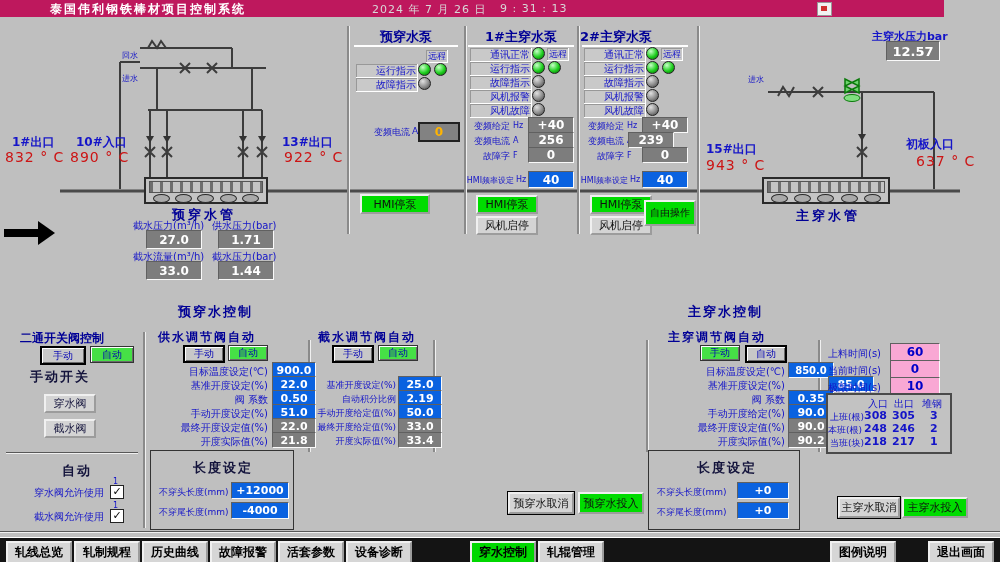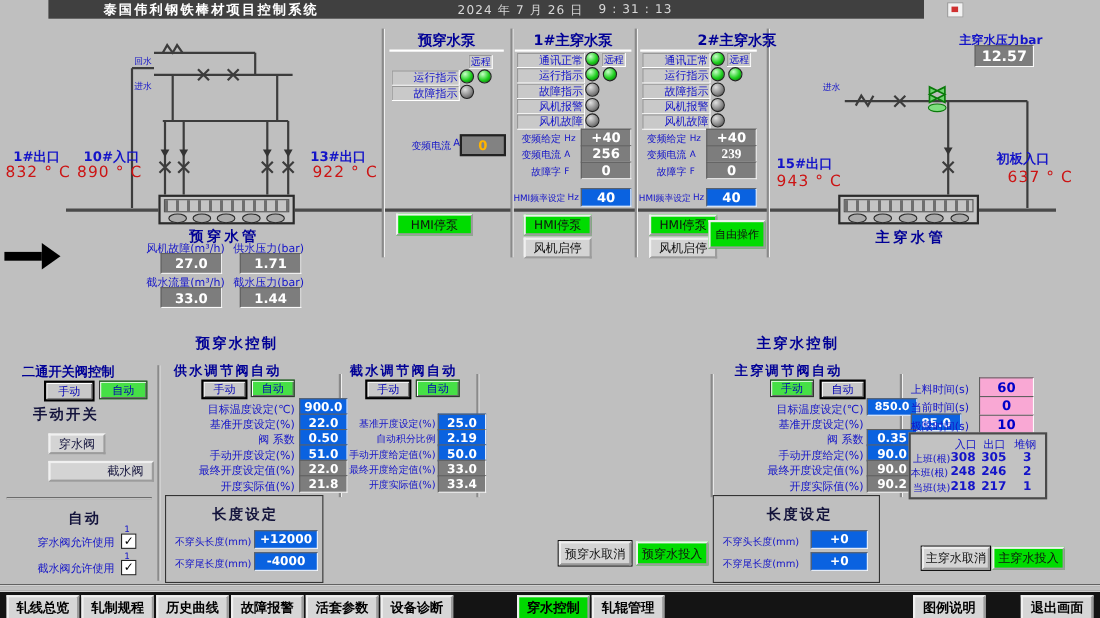--- a/index.html
+++ b/index.html
@@ -1,20 +1,20 @@
 <!DOCTYPE html>
 <html><head>
 <meta charset="utf-8">
 <style>
   html,body{margin:0;padding:0;}
   #screen{position:relative;width:1000px;height:562px;background:#bfbfbf;overflow:hidden;
           font-family:"DejaVu Sans","Liberation Sans",sans-serif;}
   .abs{position:absolute;white-space:nowrap;}
   
-  #titlebar{position:absolute;left:0;top:0;width:796px;height:17px;background:#404040;color:#fff;margin-left:44px;}
+  #titlebar{position:absolute;left:0;top:0;width:944px;height:17px;background:#be185d;color:#fff;}
   .tb-title{position:absolute;left:50px;top:1px;font-size:12px;font-weight:bold;letter-spacing:2px;}
   .tb-date{position:absolute;left:372px;top:2px;font-size:11px;color:#d8d8d8;letter-spacing:1px;}
   .tb-time{position:absolute;left:500px;top:2px;font-size:11px;color:#d8d8d8;letter-spacing:1px;}
   .tb-co{position:absolute;right:3px;top:1px;font-size:12px;font-weight:bold;letter-spacing:1px;}
   .tb-logo{position:absolute;left:817px;top:2px;width:13px;height:12px;background:#f2f2f2;border:1px solid #999;}
   .tb-logo:after{content:"";position:absolute;left:3px;top:3px;width:6px;height:5px;background:#d03030;}
   
   .bl{color:#1414c8;font-size:10px;}
   .bl9{color:#1414c8;font-size:9px;}
   .bl8{color:#1414c8;font-size:8px;}
@@ -174,40 +174,40 @@
     <span class="abs bl8" style="left:47px;top:123px;">F</span>
     <div class="abs vb vb-gray" style="left:62px;top:119px;width:44px;height:14px;">0</div>
     <span class="abs bl8" style="left:0;top:147px;width:48px;text-align:right;">HMI频率设定</span>
     <span class="abs bl8" style="left:50px;top:147px;">Hz</span>
     <div class="abs vb vb-blue" style="left:62px;top:143px;width:44px;height:15px;">40</div>
     <div class="abs btn btn-green" style="left:10px;top:167px;width:58px;height:15px;">HMI停泵</div>
     <div class="abs btn" style="left:10px;top:188px;width:58px;height:15px;">风机启停</div>
   </div>
 
   <div class="abs" style="left:580px;top:28px;width:110px;height:210px;">
-    <div class="abs ptitle" style="left:16px;top:0;width:110px;text-align:right;">2#主穿水泵</div>
+    <div class="abs ptitle" style="left:0;top:0;width:110px;text-align:left;">2#主穿水泵</div>
     <div class="abs" style="left:2px;top:17px;width:106px;height:2px;background:#fff;"></div>
     <span class="abs bl chip" style="left:4px;top:20px;width:58px;text-align:right;">通讯正常</span>
     <span class="abs led led-on" style="left:66px;top:19px;"></span>
     <span class="abs bl9 chip" style="left:81px;top:20px;">远程</span>
     <span class="abs bl chip" style="left:4px;top:34px;width:58px;text-align:right;">运行指示</span>
     <span class="abs led led-on" style="left:66px;top:33px;"></span>
     <span class="abs led led-on" style="left:82px;top:33px;"></span>
     <span class="abs bl chip" style="left:4px;top:48px;width:58px;text-align:right;">故障指示</span>
     <span class="abs led led-off" style="left:66px;top:47px;"></span>
     <span class="abs bl chip" style="left:4px;top:62px;width:58px;text-align:right;">风机报警</span>
     <span class="abs led led-off" style="left:66px;top:61px;"></span>
     <span class="abs bl chip" style="left:4px;top:76px;width:58px;text-align:right;">风机故障</span>
     <span class="abs led led-off" style="left:66px;top:75px;"></span>
     <span class="abs bl9" style="left:0;top:92px;width:44px;text-align:right;">变频给定</span>
     <span class="abs bl8" style="left:47px;top:93px;">Hz</span>
     <div class="abs vb vb-gray" style="left:62px;top:89px;width:44px;height:14px;">+40</div>
     <span class="abs bl9" style="left:0;top:107px;width:44px;text-align:right;">变频电流</span>
     <span class="abs bl8" style="left:47px;top:108px;">A</span>
-    <div class="abs vb vb-gray" style="left:62px;top:104px;width:44px;height:14px;font-family:Liberation Serif, serif;">239</div>
+    <div class="abs vb vb-gray" style="left:48px;top:104px;width:44px;height:14px;">239</div>
     <span class="abs bl9" style="left:0;top:122px;width:44px;text-align:right;">故障字</span>
     <span class="abs bl8" style="left:47px;top:123px;">F</span>
     <div class="abs vb vb-gray" style="left:62px;top:119px;width:44px;height:14px;">0</div>
     <span class="abs bl8" style="left:0;top:147px;width:48px;text-align:right;">HMI频率设定</span>
     <span class="abs bl8" style="left:50px;top:147px;">Hz</span>
     <div class="abs vb vb-blue" style="left:62px;top:143px;width:44px;height:15px;">40</div>
     <div class="abs btn btn-green" style="left:10px;top:167px;width:58px;height:15px;">HMI停泵</div>
     <div class="abs btn" style="left:10px;top:188px;width:58px;height:15px;">风机启停</div>
   </div>
 
@@ -246,35 +246,35 @@
         <span class="dot"></span>
         <span class="dot"></span>
     </div>
   </div>
   <span class="abs ptitle" style="left:172px;top:206px;letter-spacing:3px;">预穿水管</span>
   <span class="abs ptitle" style="left:796px;top:207px;letter-spacing:3px;">主穿水管</span>
 
   <div class="arrow-bar"></div>
   <div class="arrow-head"></div>
 
-  <span class="abs bl" style="left:133px;top:219px;">风机故障(m³/h)</span>
+  <span class="abs bl" style="left:133px;top:219px;">截水压力(m³/h)</span>
   <span class="abs bl" style="left:212px;top:219px;">供水压力(bar)</span>
   <div class="abs vb vb-gray" style="left:146px;top:230px;width:54px;height:17px;">27.0</div>
   <div class="abs vb vb-gray" style="left:218px;top:230px;width:54px;height:17px;">1.71</div>
   <span class="abs bl" style="left:133px;top:250px;">截水流量(m³/h)</span>
   <span class="abs bl" style="left:212px;top:250px;">截水压力(bar)</span>
   <div class="abs vb vb-gray" style="left:146px;top:261px;width:54px;height:17px;">33.0</div>
   <div class="abs vb vb-gray" style="left:218px;top:261px;width:54px;height:17px;">1.44</div>
 
   <span class="abs ptitle2" style="left:20px;top:330px;">二通开关阀控制</span>
   <div class="abs tg tg-frame" style="left:40px;top:346px;width:42px;height:15px;">手动</div>
   <div class="abs tg tg-on" style="left:90px;top:346px;width:42px;height:15px;">自动</div>
   <span class="abs dkt" style="left:30px;top:368px;letter-spacing:2px;">手动开关</span>
   <div class="abs btn" style="left:44px;top:394px;width:48px;height:15px;color:#14143c;">穿水阀</div>
-  <div class="abs btn" style="left:44px;top:419px;width:48px;height:15px;color:#14143c;padding-left:44px;">截水阀</div>
+  <div class="abs btn" style="left:44px;top:419px;width:48px;height:15px;color:#14143c;">截水阀</div>
   <span class="abs dkt" style="left:62px;top:462px;letter-spacing:2px;">自动</span>
   <span class="abs bl" style="left:34px;top:486px;">穿水阀允许使用</span>
   <span class="abs bl8" style="left:113px;top:477px;">1</span>
   <div class="chk" style="left:110px;top:485px;"></div>
   <span class="abs bl" style="left:34px;top:510px;">截水阀允许使用</span>
   <span class="abs bl8" style="left:113px;top:501px;">1</span>
   <div class="chk" style="left:110px;top:509px;"></div>
 
   <span class="abs ptitle" style="left:178px;top:303px;letter-spacing:2px;">预穿水控制</span>
   <span class="abs ptitle2" style="left:158px;top:329px;letter-spacing:2px;">供水调节阀自动</span>

